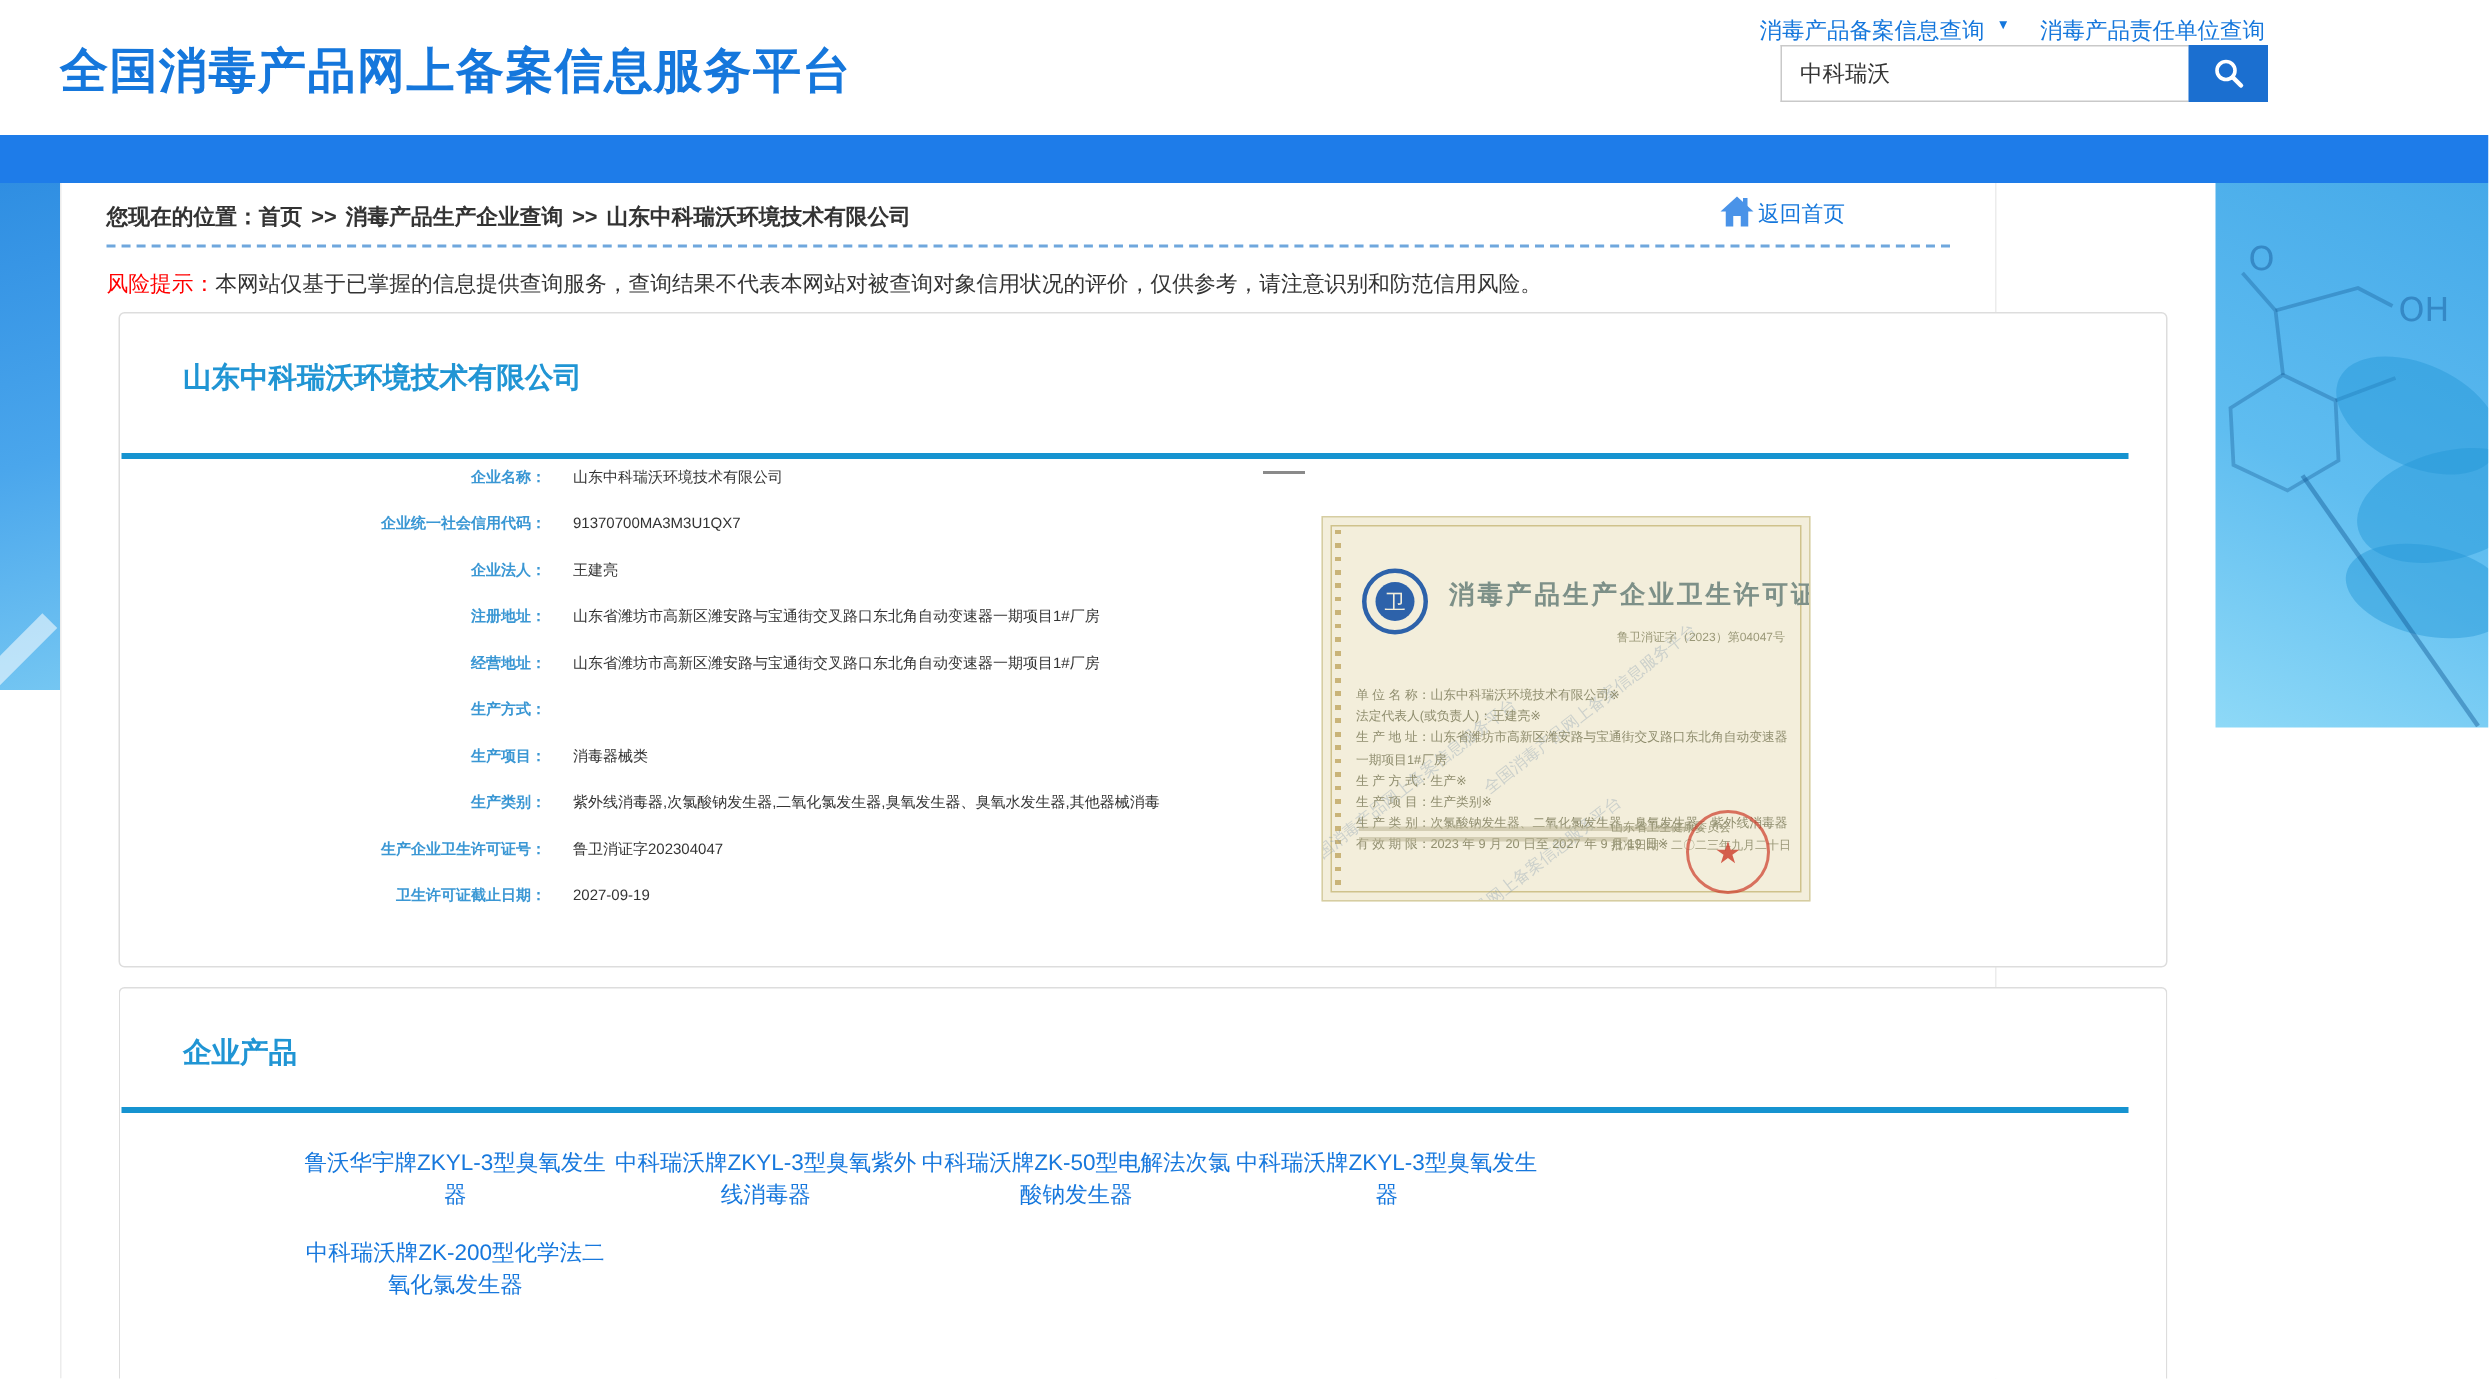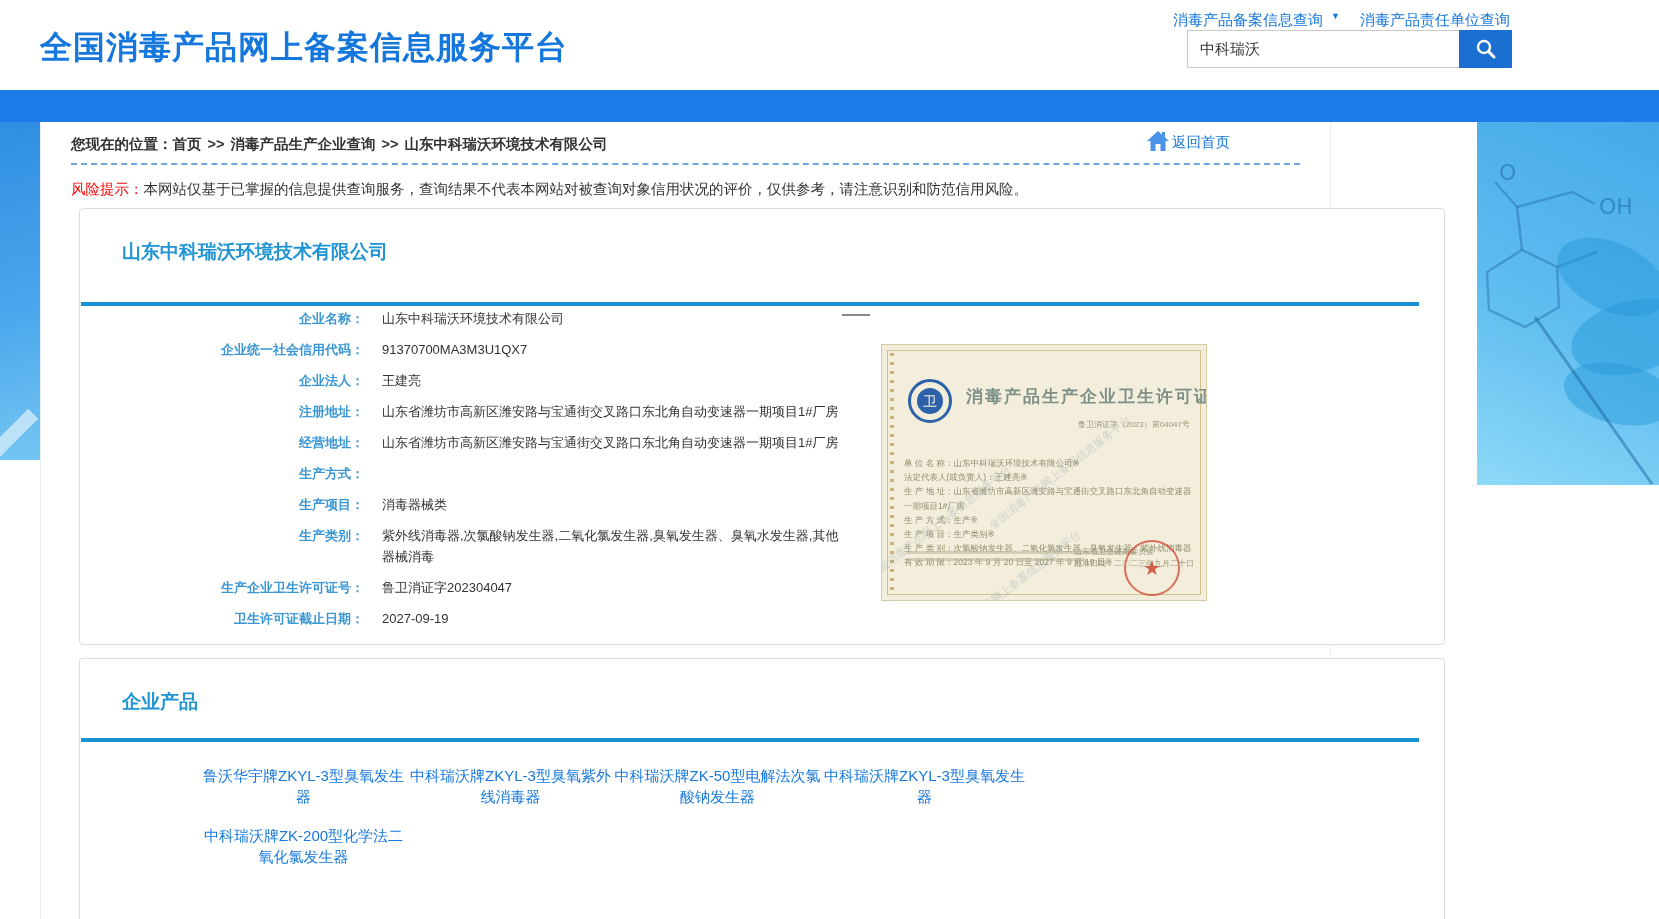--- a/index.html
+++ b/index.html
@@ -53,21 +53,21 @@
     background:#fff; }
   .card1 { top:86px; height:437px; }
   .card2 { top:536px; height:310px; border-bottom:none; border-radius:4px 4px 0 0; }
   .card-title { position:absolute; left:42px; top:30px; font-size:19px; font-weight:bold;
     color:#2095d4; }
   .blue-line { position:absolute; left:1px; height:4px; width:1338px; background:#1693d0; }
   .card1 .blue-line { top:93px; }
   .card2 .blue-line { top:79px; }
 
   .fields { position:absolute; left:0; top:99px; right:0; }
-  .field-row { display:flex; margin-bottom:10px; font-size:13px;
+  .field-row { display:flex; margin-bottom:10px; font-size:10px;
     line-height:21px; }
   .field-label { width:284px; text-align:right; color:#3a97d4; font-weight:bold; flex-shrink:0; }
   .field-value { margin-left:18px; color:#333; max-width:468px; }
 
   
   .cert-dash { position:absolute; left:762px; top:105px; width:28px; height:2px; background:#8a8a8a; }
   .certificate { position:absolute; left:801px; top:135px; width:326px; height:257px;
     background:#f3eedb; border:1px solid #d6cda2; overflow:hidden;
     box-shadow:inset 0 0 0 5px #f3eedb, inset 0 0 0 6px #cfc28c; }
   .certificate::before { content:""; position:absolute; left:8px; top:8px; bottom:8px; width:4px;

